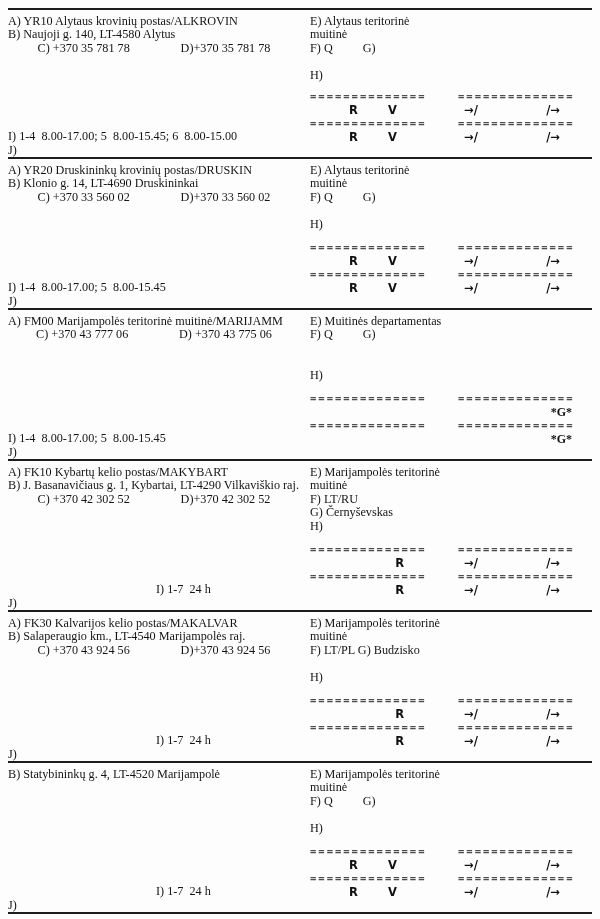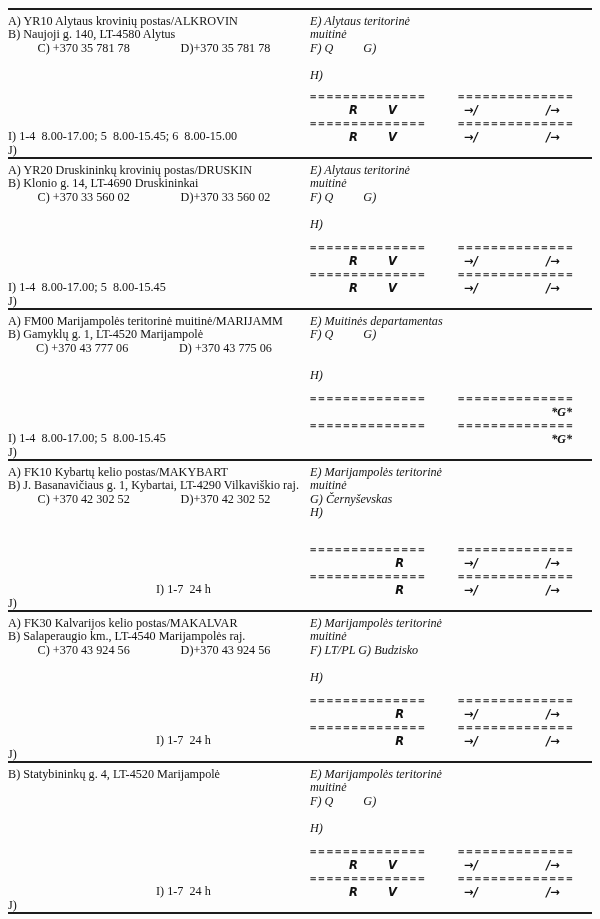--- a/index.html
+++ b/index.html
@@ -26,21 +26,20 @@
   }
   .entry:first-child { border-top:2px solid #1c1c1c; }
   .col-left {
     width:292px;
     display:flex; flex-direction:column;
   }
   .col-right {
     flex:1;
     display:flex; flex-direction:column;
     padding-left:10px;
-    font-style:italic;
   }
   .line {
     line-height:13.4px; min-height:13.4px;
     white-space:pre-wrap;
   }
   .cd-row { display:flex; white-space:pre;justify-content:center; }
   .cd-row .c-part { width:143px; }
   .bottom-left { margin-top:auto; }
   .hours.indent { padding-left:148px; }
   .j-line { height:13px; }
@@ -179,21 +178,20 @@
                 <span>/→</span>
               </span>
             </div>
           </div>
     </div>
   </section>
 
   <section class="entry">
     <div class="col-left">
       <div class="line">A) FM00 Marijampolės teritorinė muitinė/MARIJAMM</div>
-      <div class="line">B) Gamyklų g. 1, LT-4520 Marijampolė</div>
       <div class="line cd-row">
         <span class="c-part">C) +370 43 777 06</span>
         <span class="d-part">D) +370 43 775 06</span>
       </div>
       <div class="bottom-left">
         <div class="line hours">I) 1-4  8.00-17.00; 5  8.00-15.45</div>
         <div class="line j-line">J)</div>
       </div>
     </div>
     <div class="col-right">
@@ -239,20 +237,21 @@
       </div>
       <div class="bottom-left">
         <div class="line hours indent">I) 1-7  24 h</div>
         <div class="line j-line">J)</div>
       </div>
     </div>
     <div class="col-right">
       <div>
             <div class="line parts"><span>E) Marijampolės teritorinė</span></div>
             <div class="line parts"><span>muitinė</span></div>
+            <div class="line parts"><span>F) LT/RU</span></div>
             <div class="line parts"><span>G) Černyševskas</span></div>
             <div class="line parts"><span>H)</span></div>
           </div>
       <div class="signal">
             <div class="sig-row">
               <span class="sig-cell-l dash">==============</span>
               <span class="sig-cell-r dash">==============</span>
             </div>
             <div class="sig-row">
               <span class="sig-cell-l syms syms-l single">

